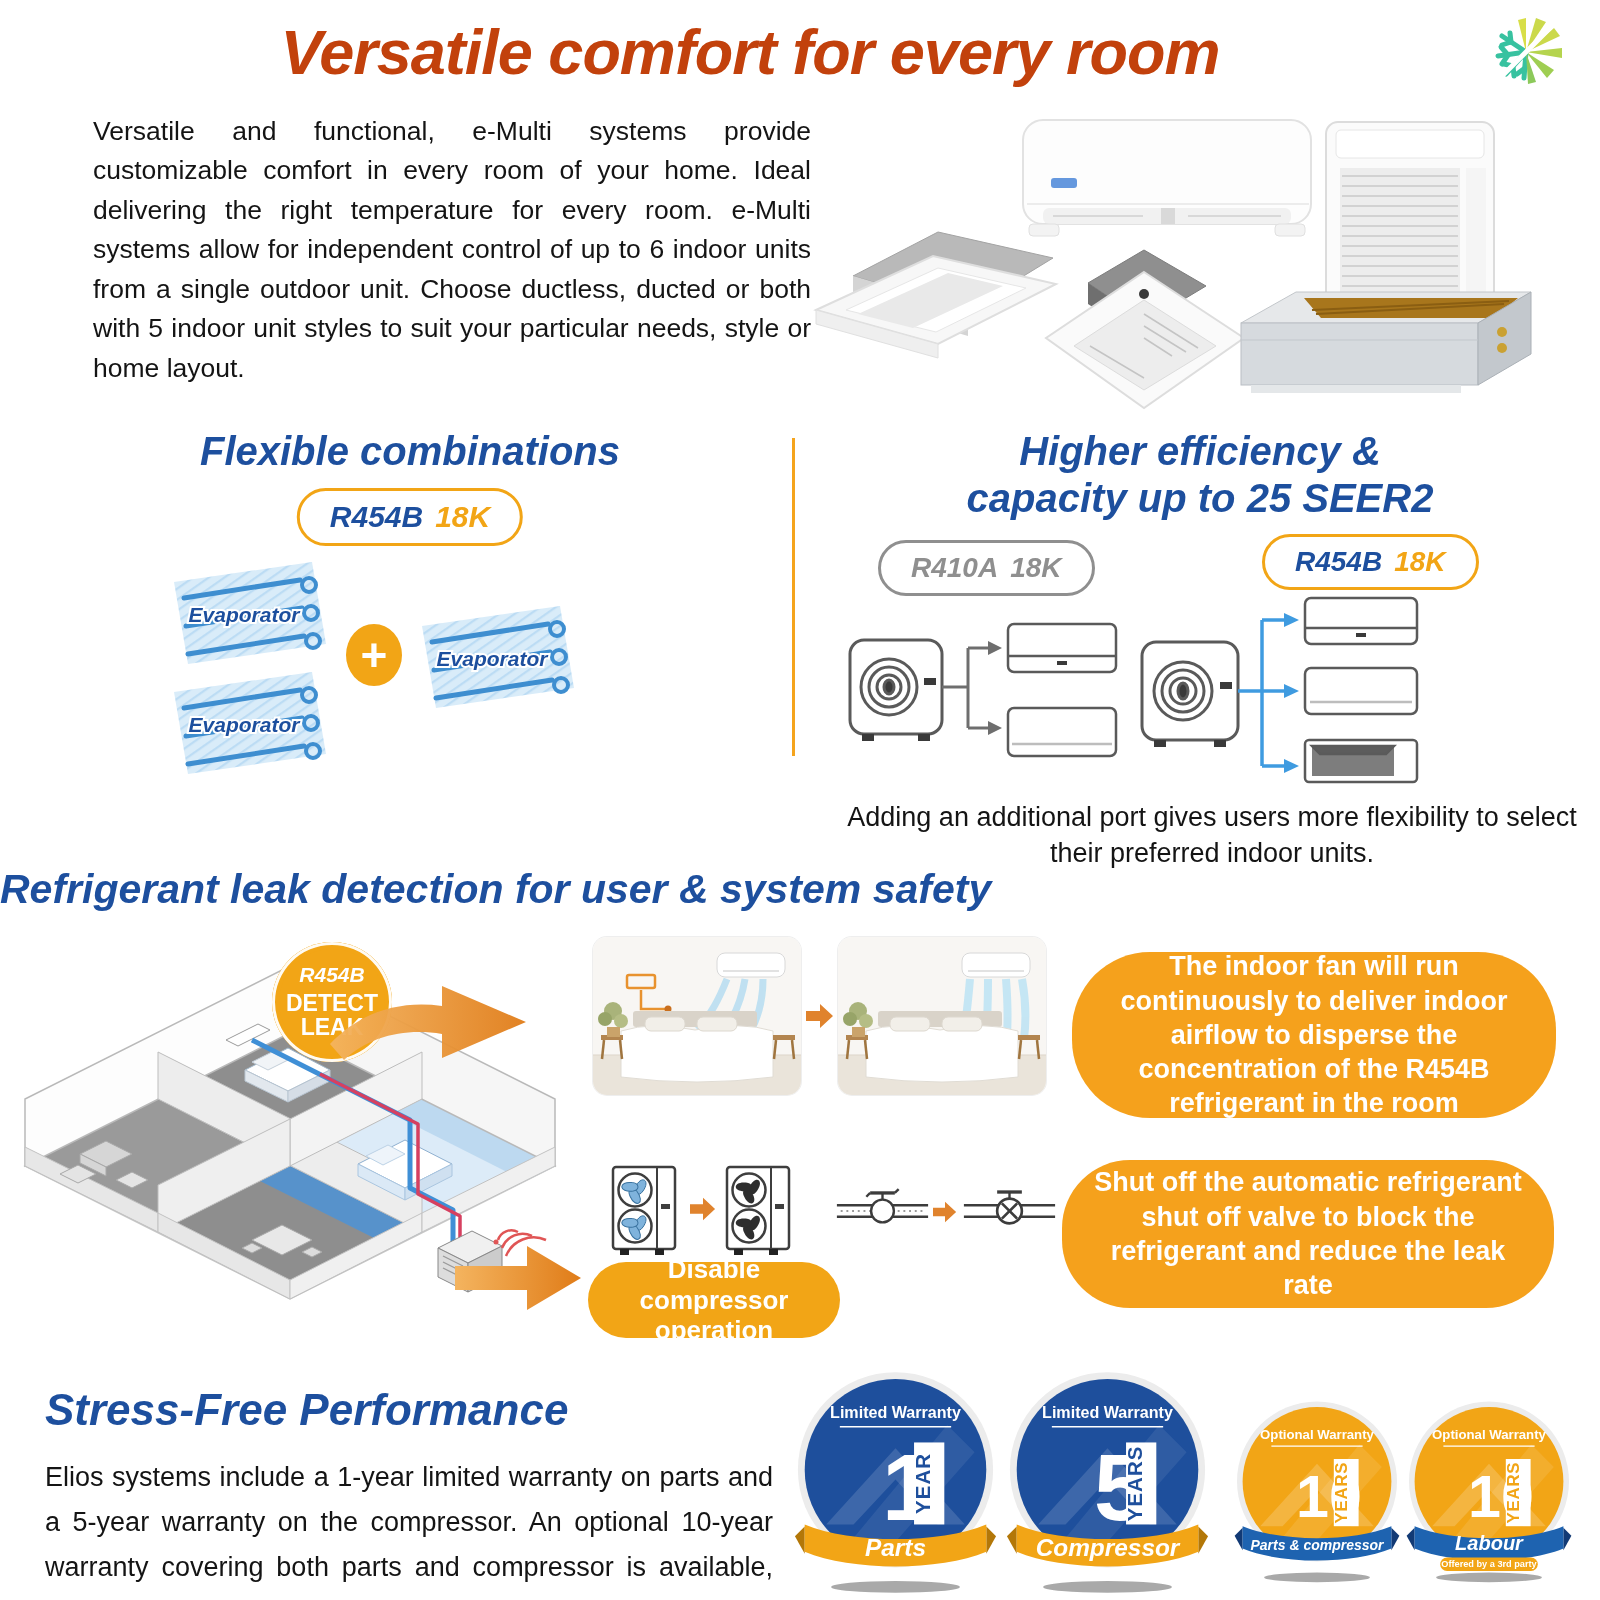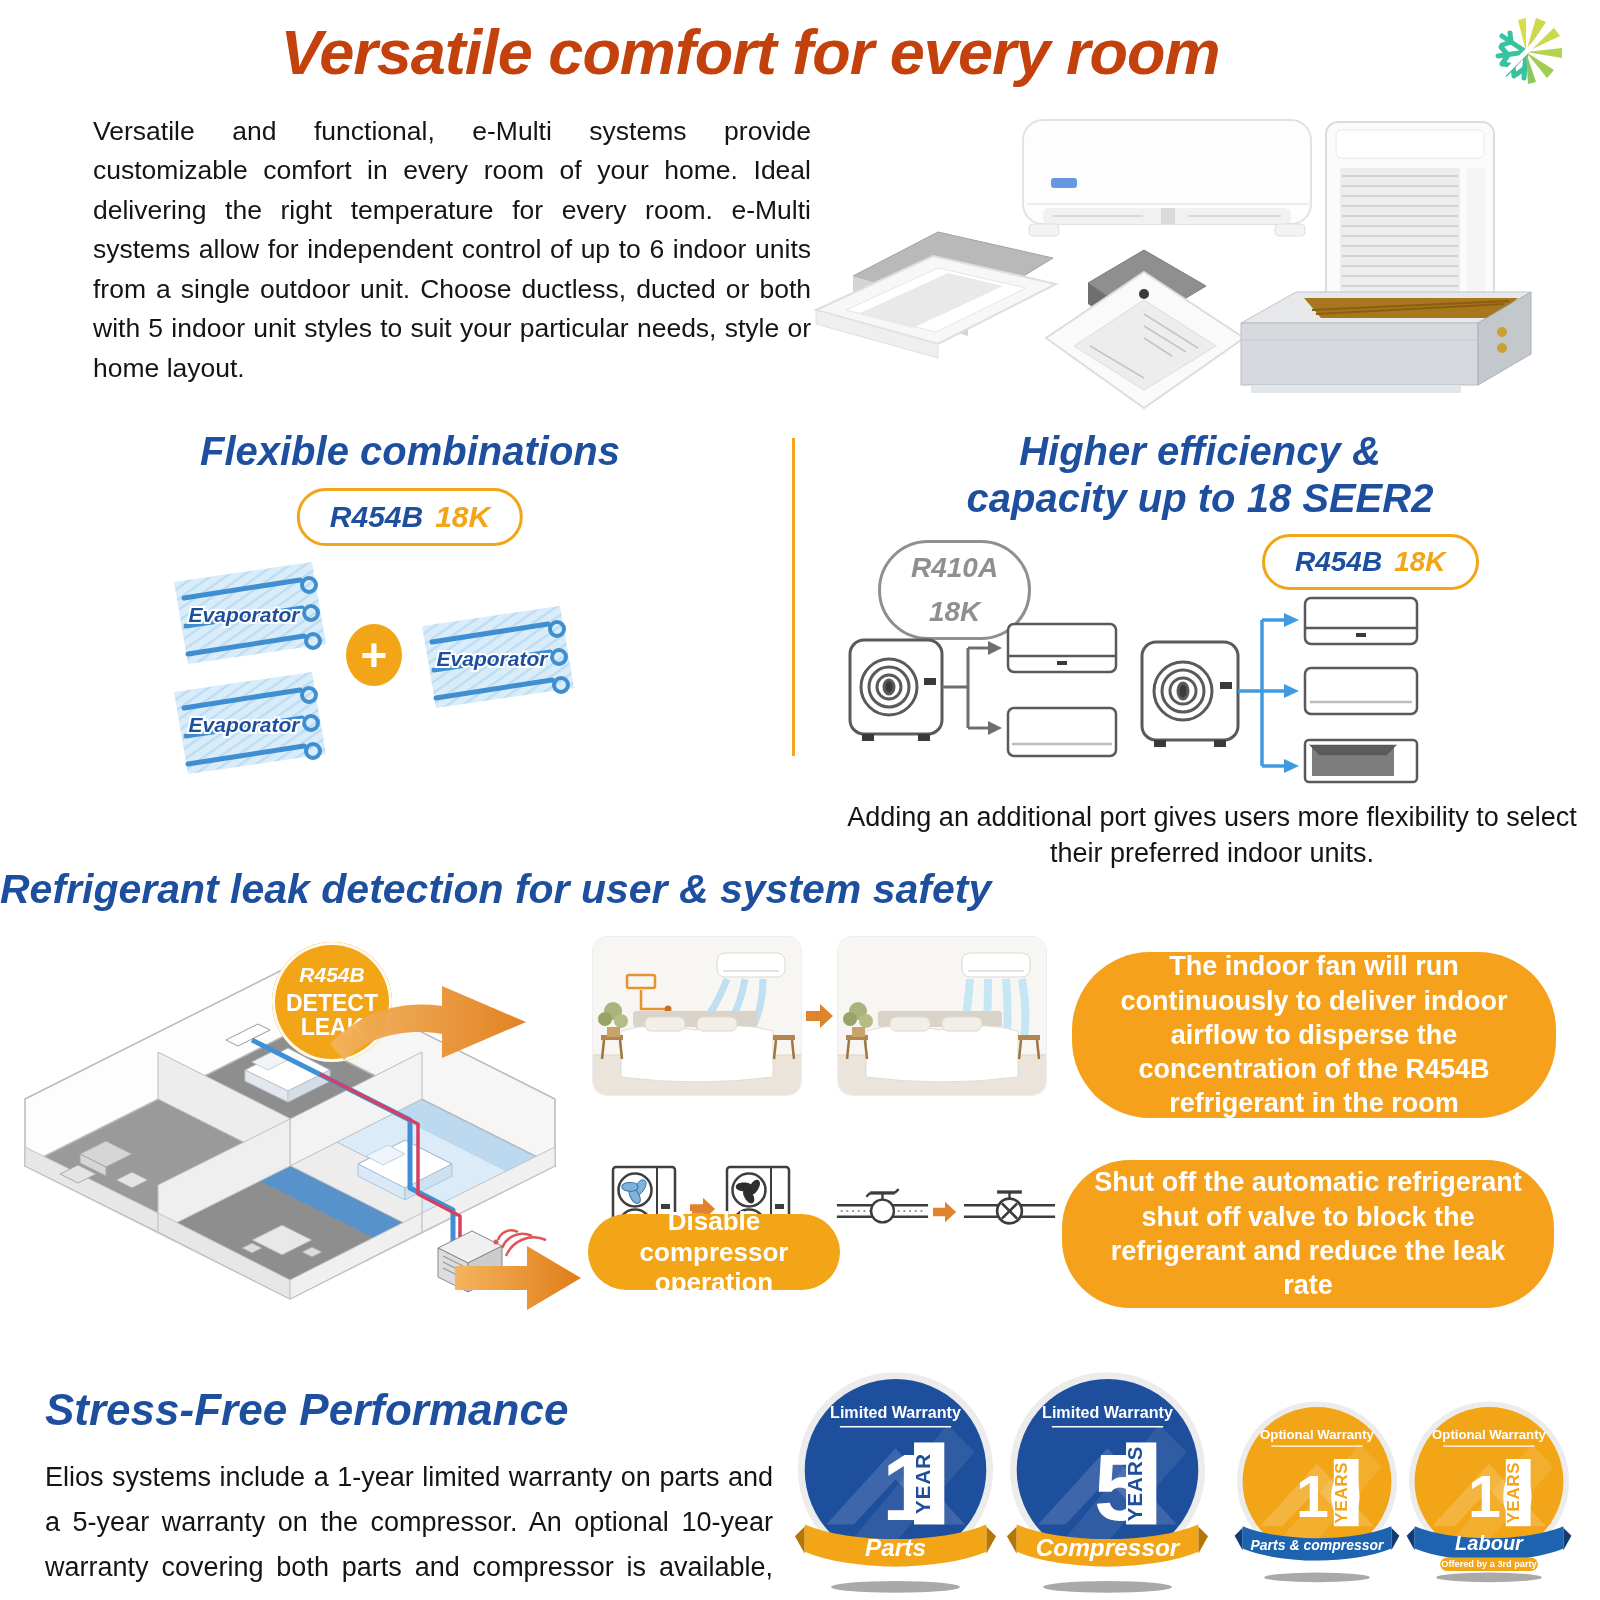--- a/index.html
+++ b/index.html
@@ -21,39 +21,39 @@
   
   .collage{left:798px;top:100px;width:792px;height:318px;}
 
   
   .col{position:absolute;}
   .sec-heading{font-size:40px;line-height:1.18;}
   .pill{display:inline-flex;align-items:center;justify-content:center;gap:12px;border:3.5px solid;
         border-radius:999px;padding:9px 30px;font-weight:bold;font-style:italic;font-size:30px;background:#fff;}
   .pill-new{border-color:#F2A516;}
   .pill-new .ref{color:#1D4F9E;} .pill-new .cap{color:#F2A516;}
-  .pill-old{border-color:#8f8f8f;flex-direction:column;}
+  .pill-old{border-color:#8f8f8f;}
   .pill-old .ref,.pill-old .cap{color:#8f8f8f;}
   .caption{font-size:27px;line-height:1.32;color:#141414;text-align:center;}
   .divider{left:792px;top:438px;width:2.5px;height:318px;background:#F5A41D;}
   .plus-badge{width:56px;height:62px;border-radius:50%;background:#F2A516;color:#fff;display:flex;
         align-items:center;justify-content:center;font-size:46px;font-weight:bold;}
   .evap-label{font-weight:bold;font-style:italic;}
 
   
   .leak-heading{left:0;top:866px;width:1600px;text-align:left;font-size:41px;}
   .detect-badge{left:272px;top:942px;width:120px;height:120px;border-radius:50%;background:#F2A516;
         box-shadow:inset 0 0 0 3px rgba(255,255,255,.95), inset 0 0 0 7px #F2A516;
         display:flex;flex-direction:column;align-items:center;justify-content:center;color:#fff;line-height:1.08;}
   .detect-badge .ref{font-weight:bold;font-style:italic;font-size:21px;margin-bottom:4px;}
   .detect-badge .act{font-weight:bold;font-size:23px;}
   .scene{border-radius:14px;overflow:hidden;box-shadow:0 0 0 1px #eee;}
   .callout{background:#F5A11C;color:#fff;font-weight:bold;border-radius:80px;display:flex;align-items:center;
         justify-content:center;text-align:center;font-size:27px;line-height:1.27;padding:8px 26px;}
-  .disable-pill{left:588px;top:1214px;width:232px;height:76px;background:#F2A516;color:#fff;font-weight:bold;
+  .disable-pill{left:588px;top:1262px;width:232px;height:76px;background:#F2A516;color:#fff;font-weight:bold;
         font-size:26px;line-height:1.18;border-radius:40px;display:flex;align-items:center;justify-content:center;
         text-align:center;padding:0 10px;}
 
   
   .perf-heading{left:45px;top:1385px;font-size:44px;}
   .perf-body{left:45px;top:1455px;width:728px;font-size:27px;line-height:1.66;text-align:justify;color:#141414;}
 
   
   .wbadge text{font-weight:bold;fill:#fff;text-anchor:middle;}
   .wbadge .t-top{font-size:16.5px;}
@@ -241,21 +241,21 @@
       <text x="72" y="64" text-anchor="middle" font-size="21" font-weight="bold" font-style="italic" fill="#1D4F9E" stroke="#ffffff" stroke-width="4" paint-order="stroke">Evaporator</text>
     </svg>
 
   </div>
 
   <div class="abs divider"></div>
 
   <div class="col" style="left:830px;top:428px;width:740px;height:465px">
     <div class="abs h-blue sec-heading center" style="left:0;top:0;width:100%;font-size:40px">
       <span style="display:block">Higher efficiency &amp;</span>
-      <span style="display:block">capacity up to 18 SEER2</span>
+      <span style="display:block">capacity up to 25 SEER2</span>
     </div>
     <div class="abs pill pill-old" style="left:48px;top:112px;font-size:28px">
       <span class="ref">R410A</span>
       <span class="cap">18K</span>
     </div>
     <div class="abs pill pill-new" style="left:432px;top:106px;font-size:28px">
       <span class="ref">R454B</span>
       <span class="cap">18K</span>
     </div>
 

